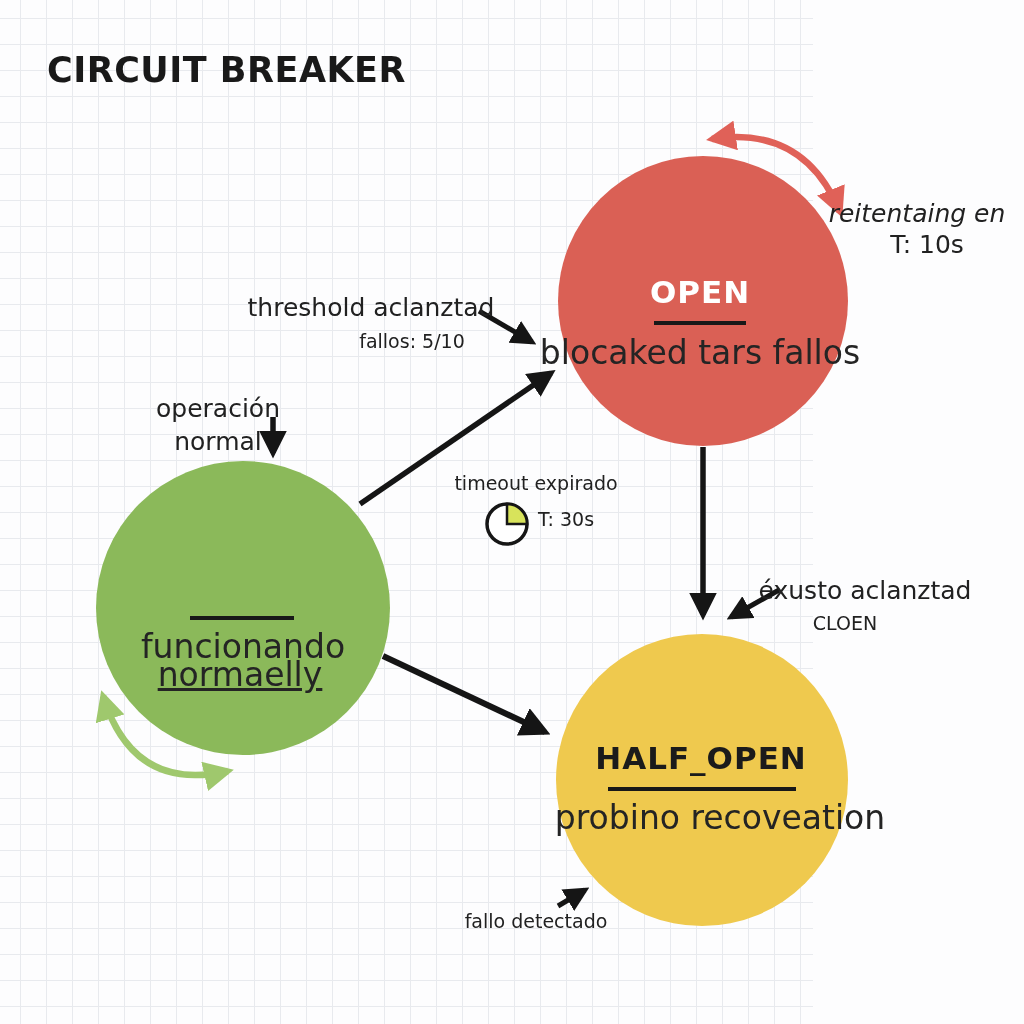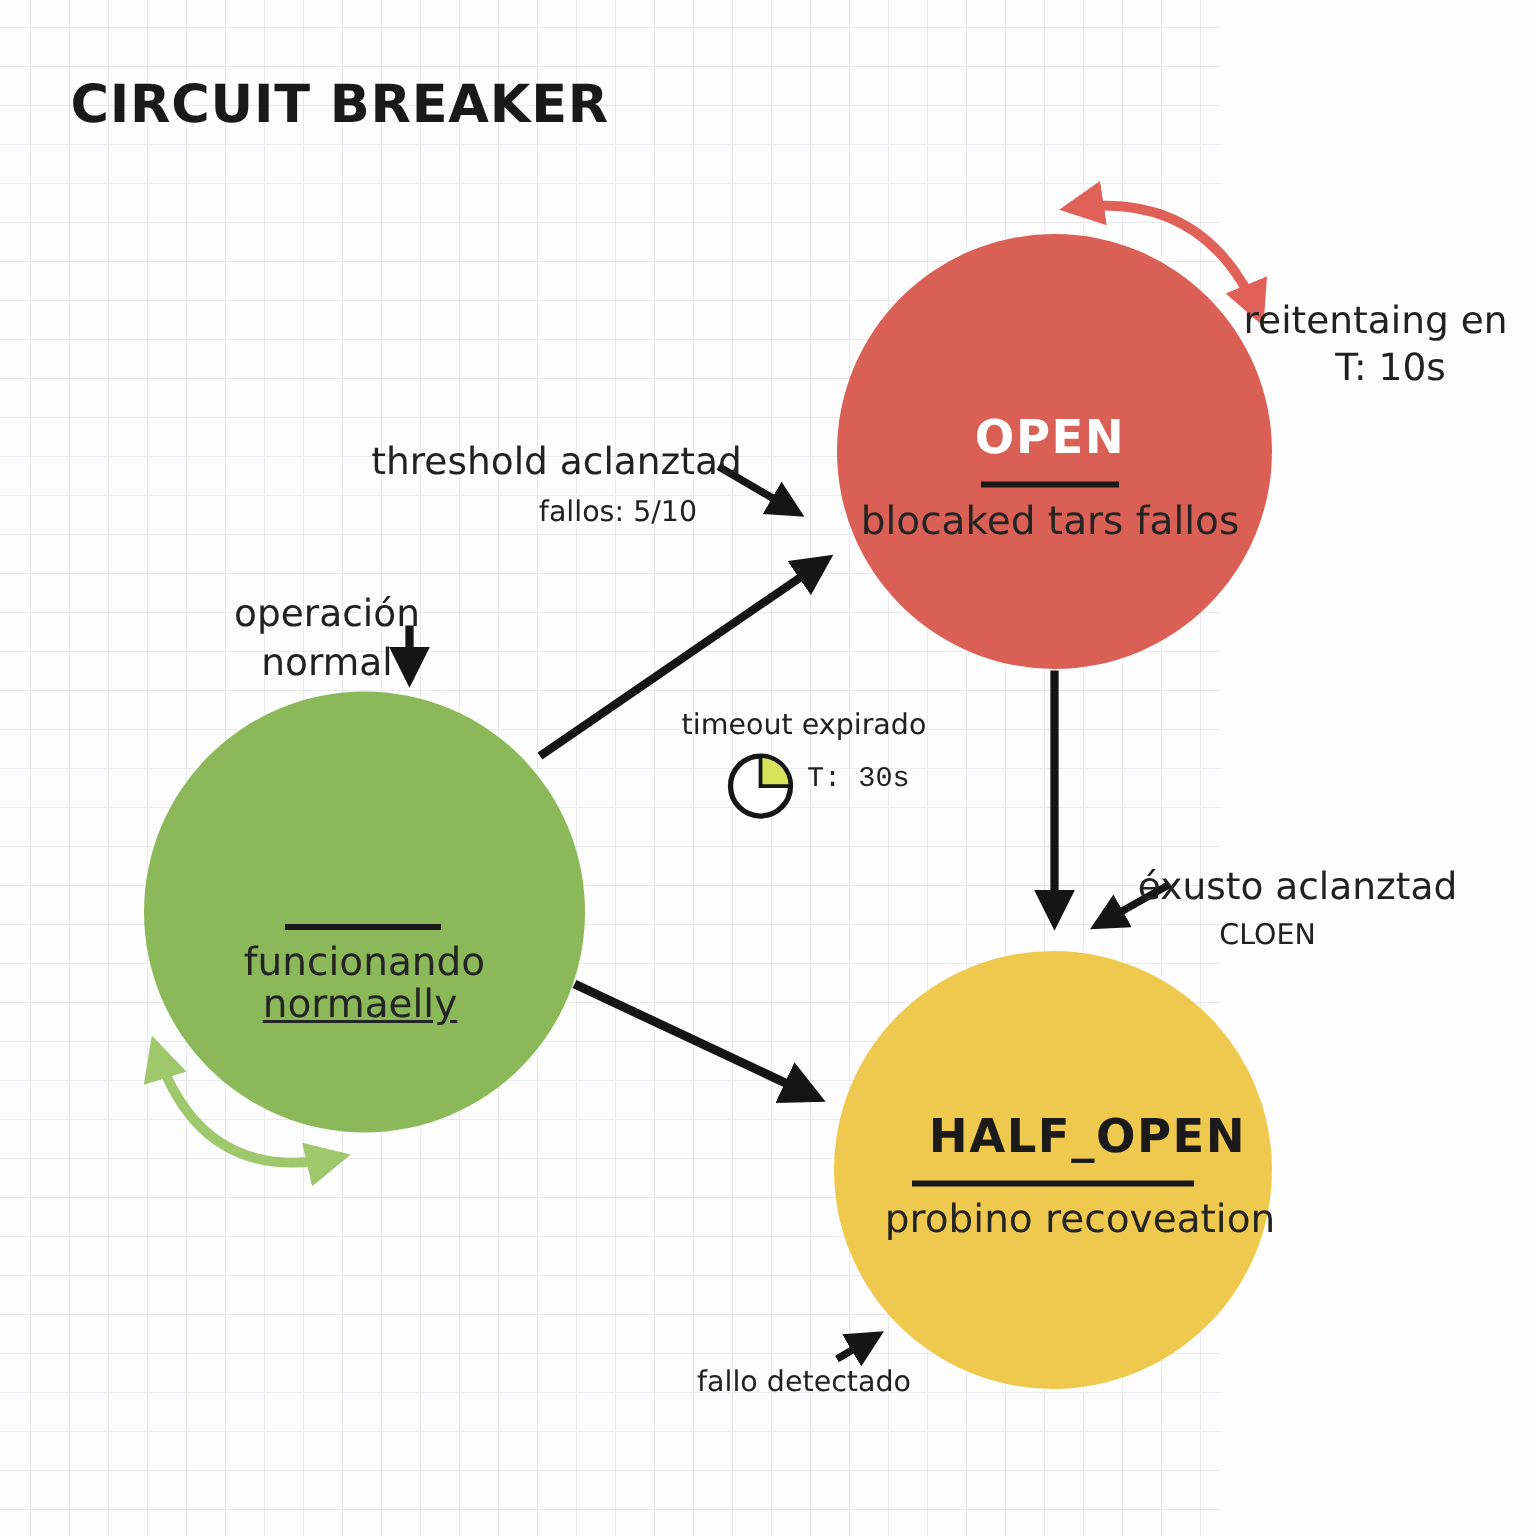--- a/index.html
+++ b/index.html
@@ -25,21 +25,21 @@
   .circle{
     position:absolute;border-radius:50%;
   }
   .circle.open{width:290px;height:290px;left:558px;top:156px;background:var(--open-state,#da6055);}
   .circle.close{width:294px;height:294px;left:96px;top:461px;background:var(--close-state,#8bb95a);}
   .circle.half{width:292px;height:292px;left:556px;top:634px;background:var(--half-open-state,#efc94e);}
   .state-name{font-size:31px;font-weight:700;letter-spacing:1px;}
   .state-name.light{color:#ffffff;}
   .state-name.dark{color:#1b1b1b;}
   .underline{position:absolute;height:4px;background:#181818;}
-  .state-desc{font-size:26px;color:#242424;text-align:center;}
+  .state-desc{font-size:33px;color:#242424;text-align:center;}
   .note{font-size:25px;color:#212121;}
   .note-lg{font-size:19px;color:#212121;}
   svg.overlay{position:absolute;left:0;top:0;pointer-events:none;}
 </style>
 </head>
 <body>
 
 <div class="canvas">
 
   <div class="abs title" style="left:47px;top:50px;">CIRCUIT BREAKER</div>
@@ -78,34 +78,34 @@
   </svg>
 
   <div class="abs ctr state-name light" style="left:700px;top:274px;">OPEN</div>
   <div class="underline" style="left:654px;top:321px;width:92px;"></div>
   <div class="abs ctr state-desc" style="left:700px;top:333px;">blocaked tars fallos</div>
 
   <div class="underline" style="left:190px;top:616px;width:104px;"></div>
   <div class="abs ctr state-desc" style="left:243px;top:627px;">funcionando</div>
   <div class="abs ctr state-desc" style="left:240px;top:655px;text-decoration:underline;">normaelly</div>
 
-  <div class="abs ctr state-name dark" style="left:725px;top:740px;">HALF_OPEN</div>
+  <div class="abs ctr state-name dark" style="left:701px;top:740px;">HALF_OPEN</div>
   <div class="underline" style="left:608px;top:787px;width:188px;"></div>
   <div class="abs ctr state-desc" style="left:700px;top:798px;margin-left:20px;">probino recoveation</div>
 
-  <div class="abs ctr note" style="left:917px;top:199px;">reitentaing en</div>
+  <div class="abs ctr note" style="left:917px;top:199px;font-style:italic;">reitentaing en</div>
   <div class="abs ctr note" style="left:927px;top:230px;">T: 10s</div>
 
   <div class="abs ctr note" style="left:371px;top:293px;">threshold aclanztad</div>
   <div class="abs ctr note-lg" style="left:412px;top:330px;">fallos: 5/10</div>
 
   <div class="abs ctr note" style="left:218px;top:394px;">operación</div>
   <div class="abs ctr note" style="left:218px;top:427px;">normal</div>
 
   <div class="abs ctr note-lg" style="left:536px;top:472px;">timeout expirado</div>
-  <div class="abs note-lg" style="left:538px;top:508px;font-family:Liberation Mono, monospace;">T: 30s</div>
+  <div class="abs note-lg" style="left:538px;top:508px;">T: 30s</div>
 
   <div class="abs ctr note" style="left:865px;top:576px;">éxusto aclanztad</div>
   <div class="abs ctr note-lg" style="left:845px;top:612px;">CLOEN</div>
 
   <div class="abs ctr note-lg" style="left:536px;top:910px;">fallo detectado</div>
 
 </div>
 
 </body></html>

